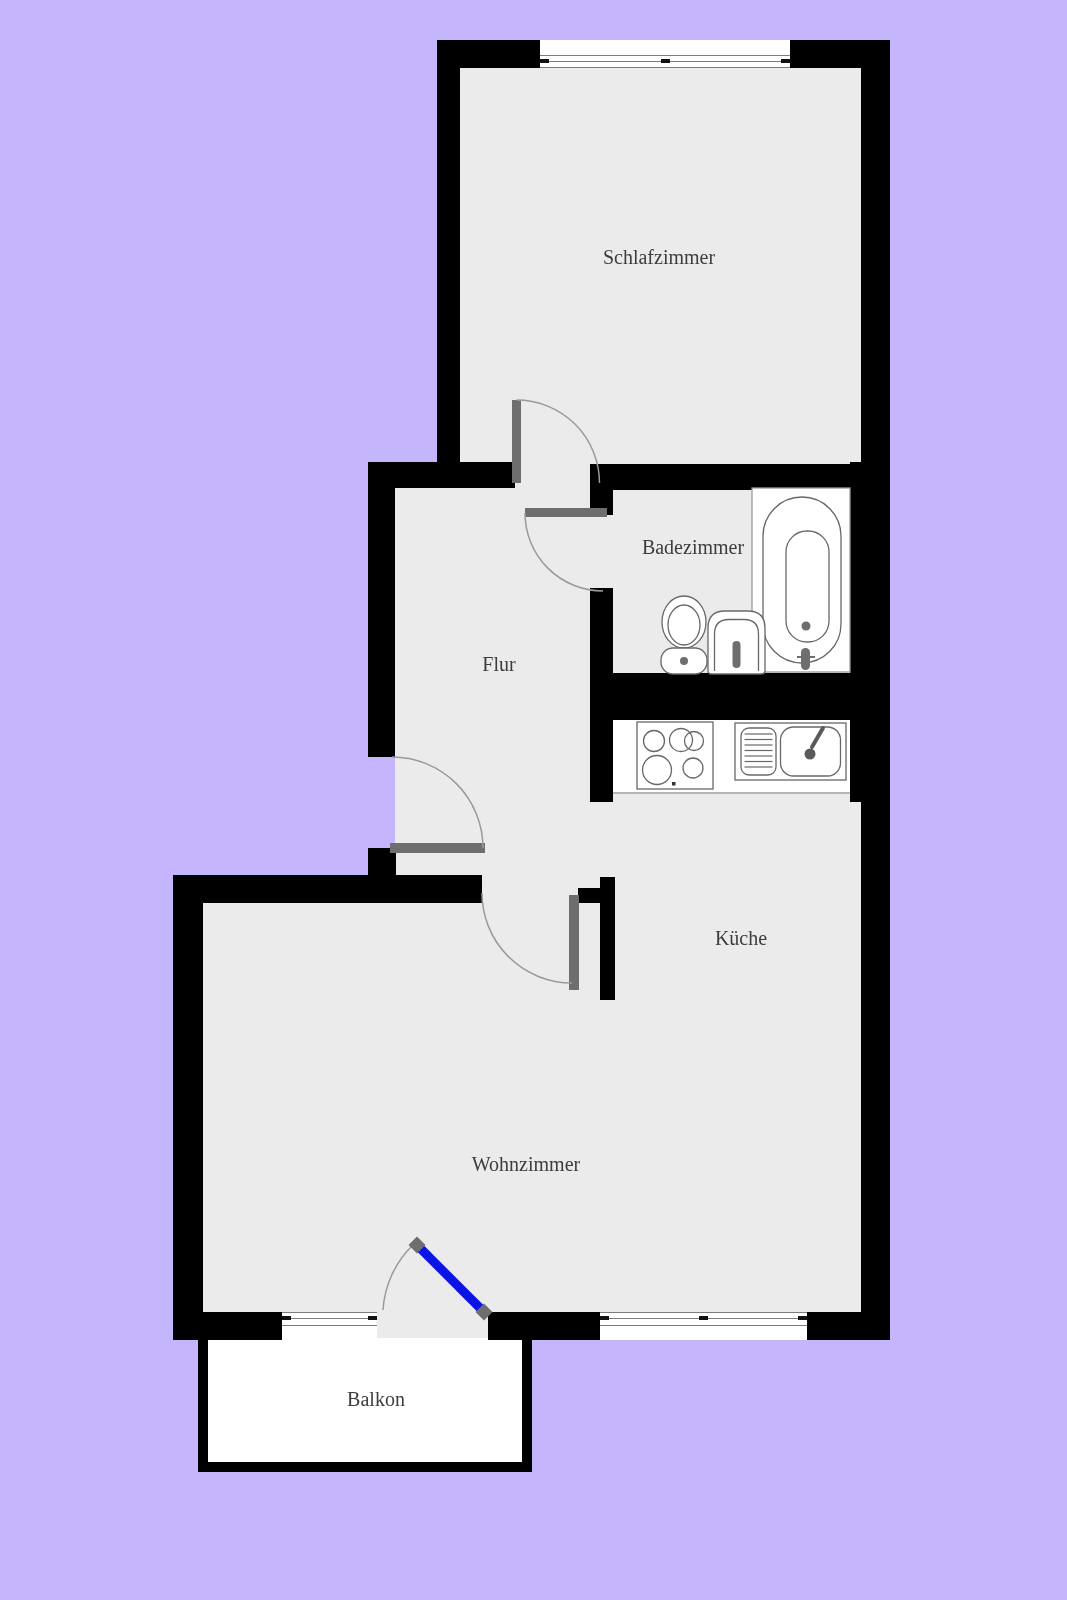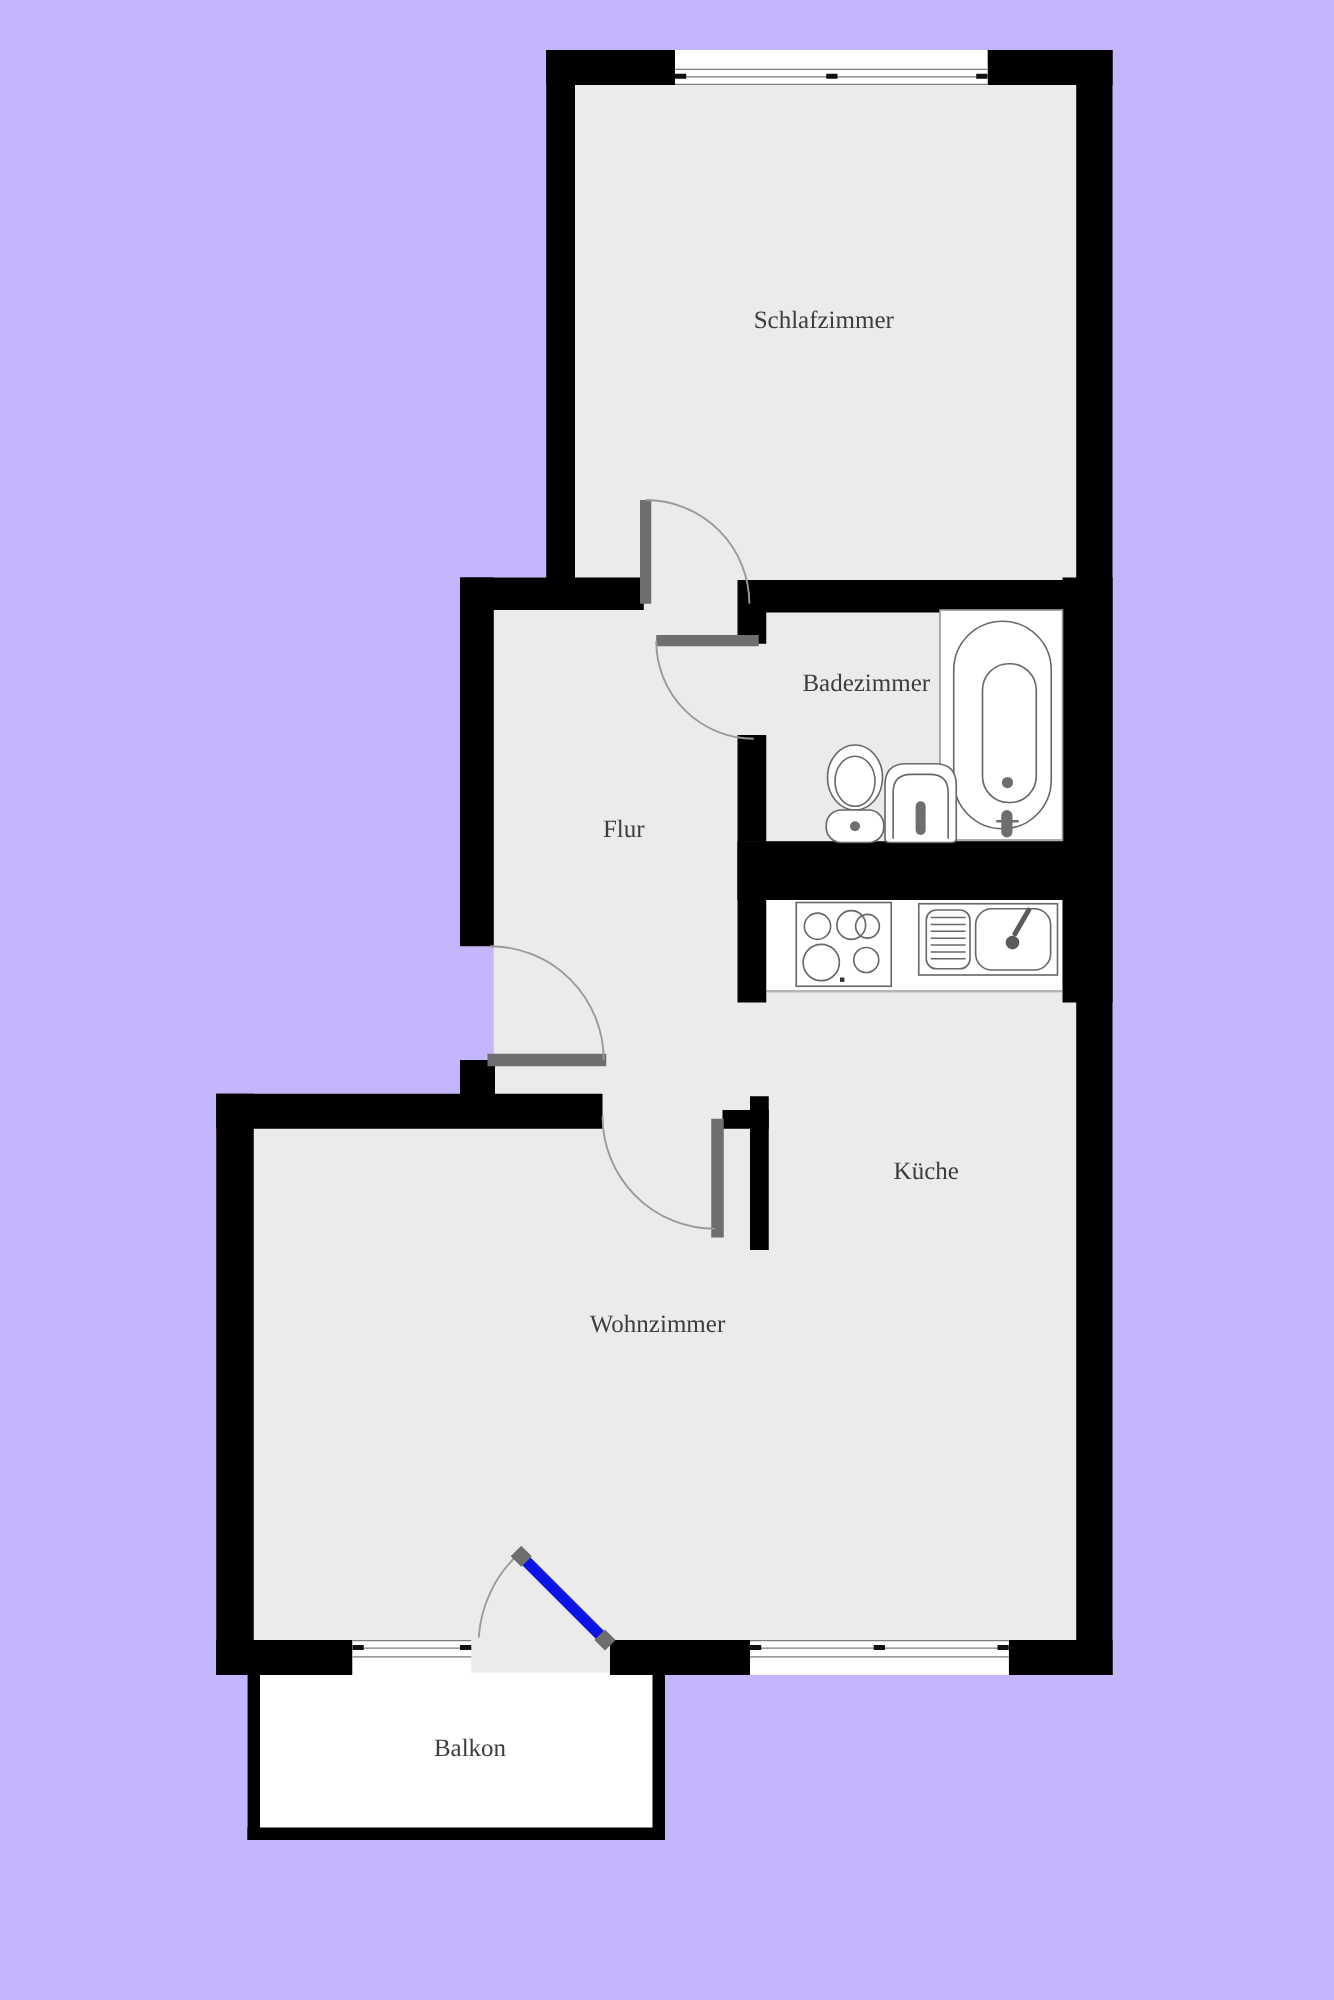--- a/index.html
+++ b/index.html
@@ -154,16 +154,16 @@
       <rect class="fxn" x="780.5" y="727" width="60" height="49" rx="13"></rect>
       <circle cx="810" cy="754" r="5.5" fill="#5a5a5a"></circle>
       <line x1="812" y1="747" x2="823" y2="728" stroke="#5a5a5a" stroke-width="4" stroke-linecap="round"></line>
     </g>
   </svg>
 
   <div class="room-label" style="left:659px;top:257px">Schlafzimmer</div>
   <div class="room-label" style="left:693px;top:547px">Badezimmer</div>
   <div class="room-label" style="left:499px;top:664px">Flur</div>
   <div class="room-label" style="left:741px;top:938px">Küche</div>
-  <div class="room-label" style="left:526px;top:1060px">Wohnzimmer</div>
+  <div class="room-label" style="left:526px;top:1164px">Wohnzimmer</div>
   <div class="room-label" style="left:376px;top:1399px">Balkon</div>
 
 </div>
 
 </body></html>

